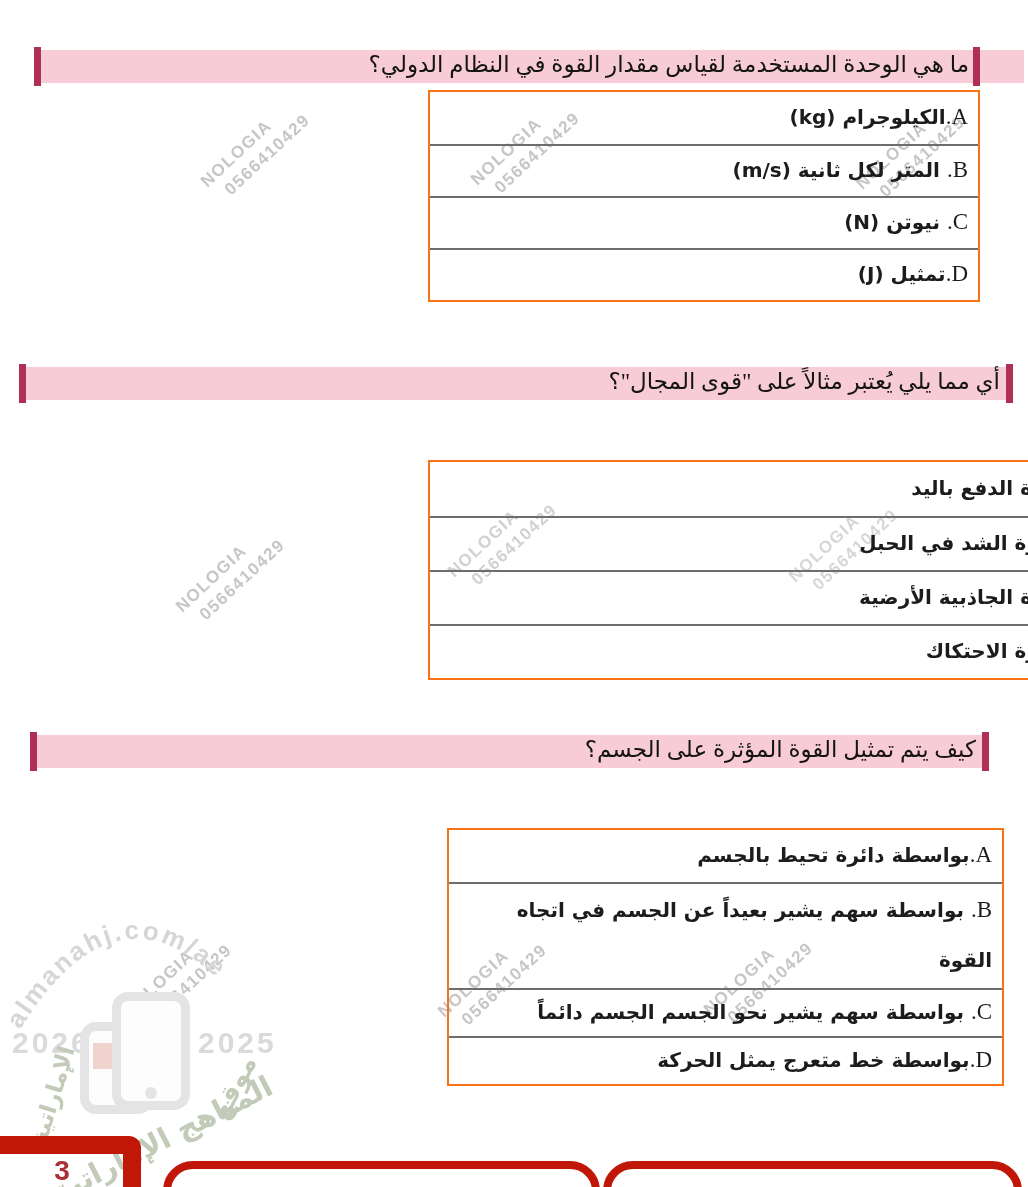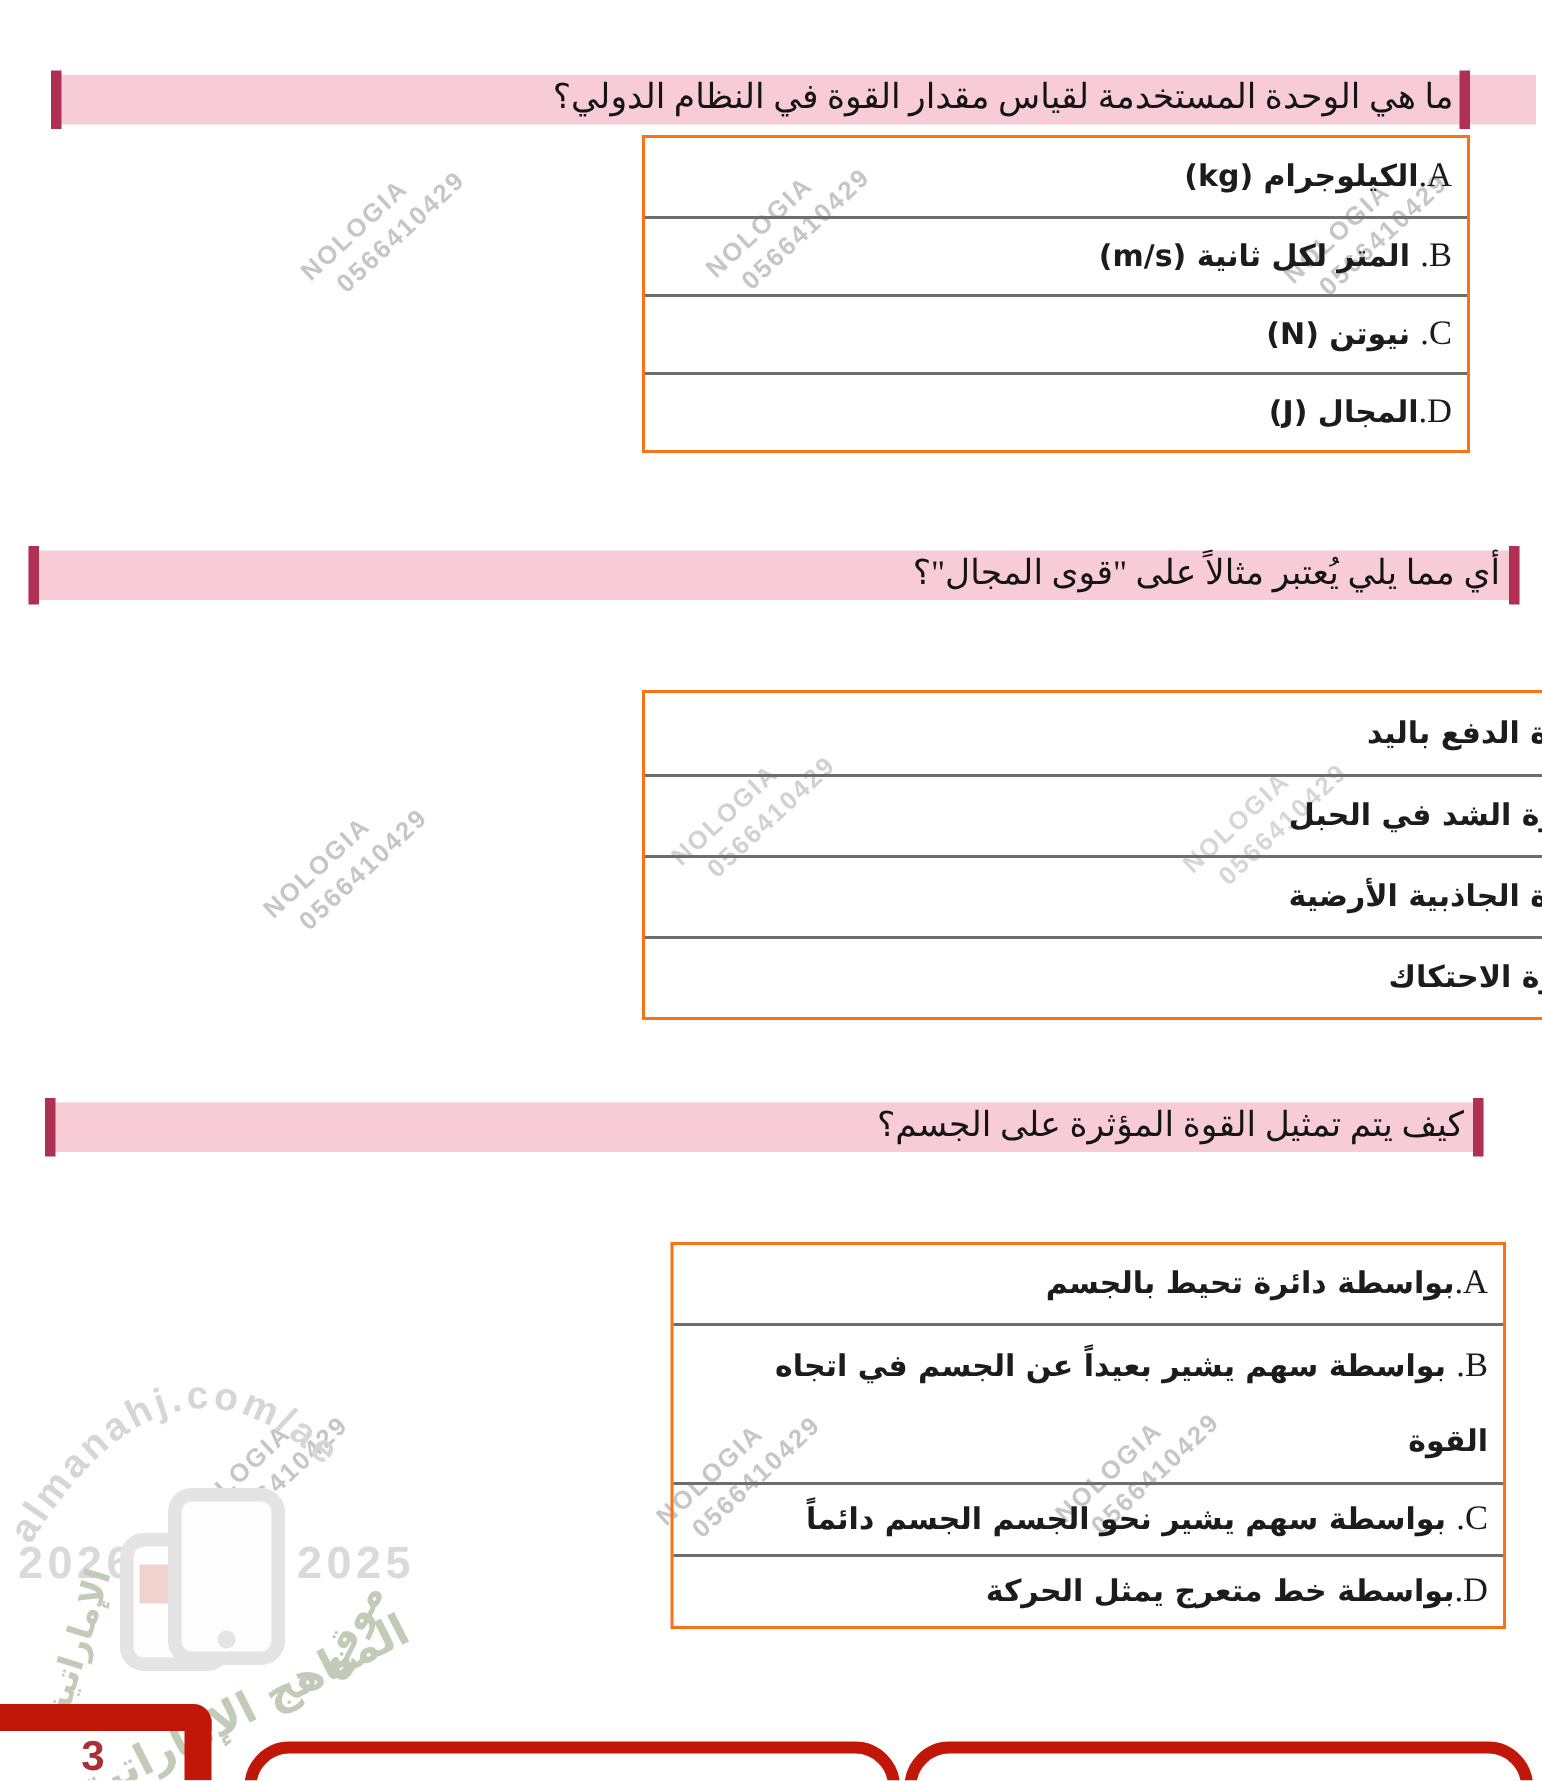--- a/index.html
+++ b/index.html
@@ -199,21 +199,21 @@
         <span class="letter">B.</span><span class="otext"> المتر لكل ثانية (m/s)</span>
       </div>
     </div>
     <div class="row">
       <div class="opt" dir="rtl">
         <span class="letter">C.</span><span class="otext"> نيوتن (N)</span>
       </div>
     </div>
     <div class="row">
       <div class="opt" dir="rtl">
-        <span class="letter">D.</span><span class="otext">المجال (J)</span>
+        <span class="letter">D.</span><span class="otext">تمثيل (J)</span>
       </div>
     </div>
   </div>
 
   <div class="qbar qbar2">
     <span class="tick tick-l"></span>
     <span class="tick tick-r"></span>
     <div class="qtitle" dir="rtl">أي مما يلي يُعتبر مثالاً على "قوى المجال"؟</div>
   </div>
 

